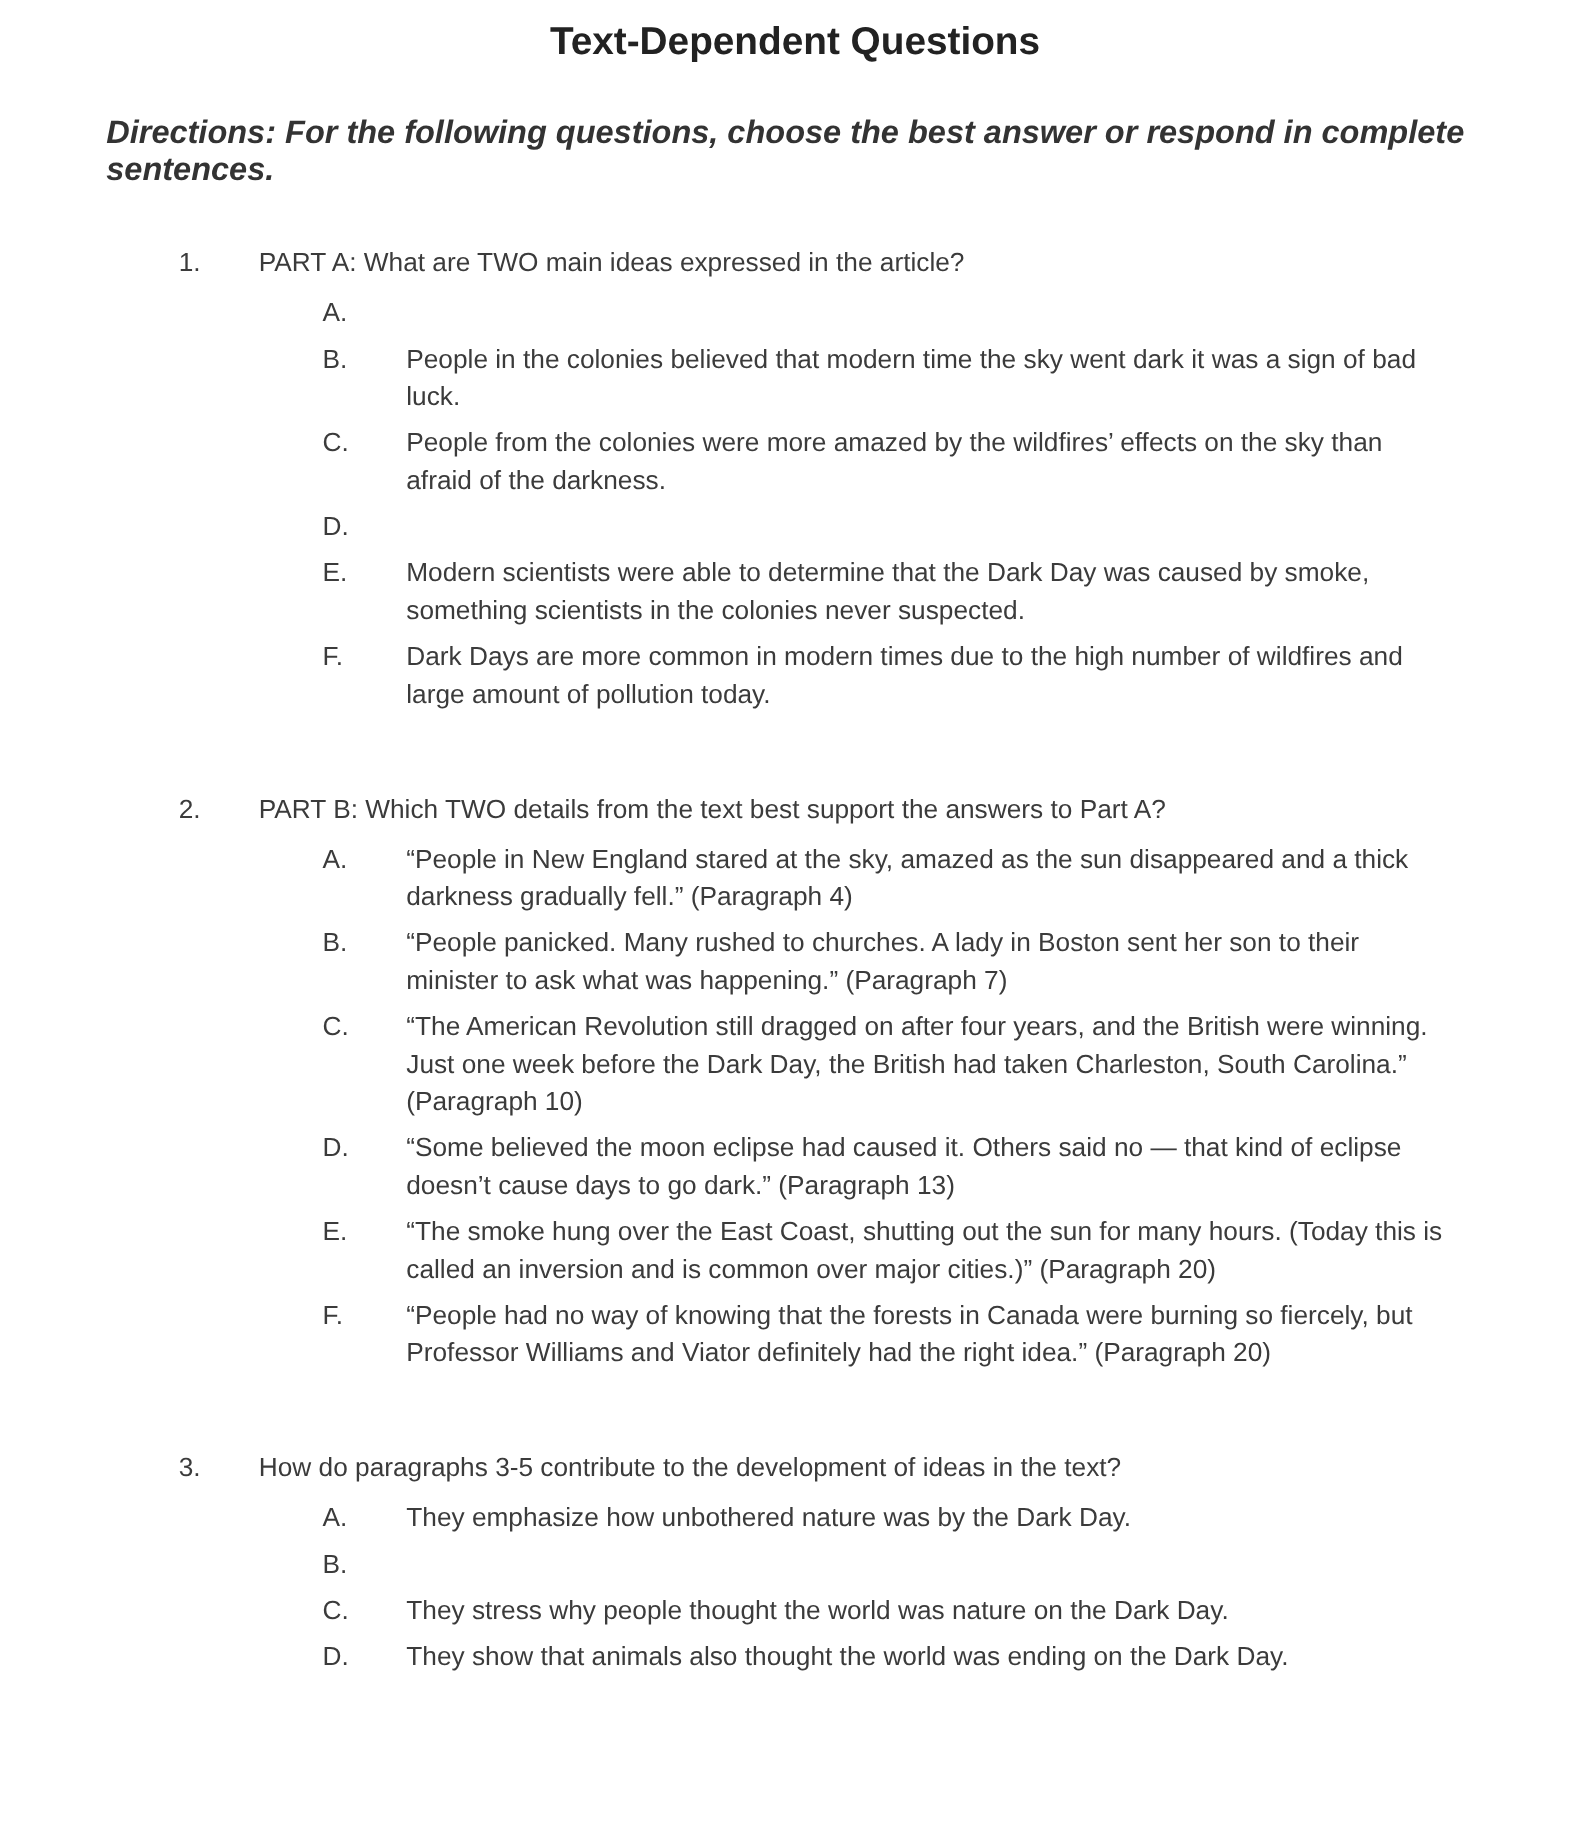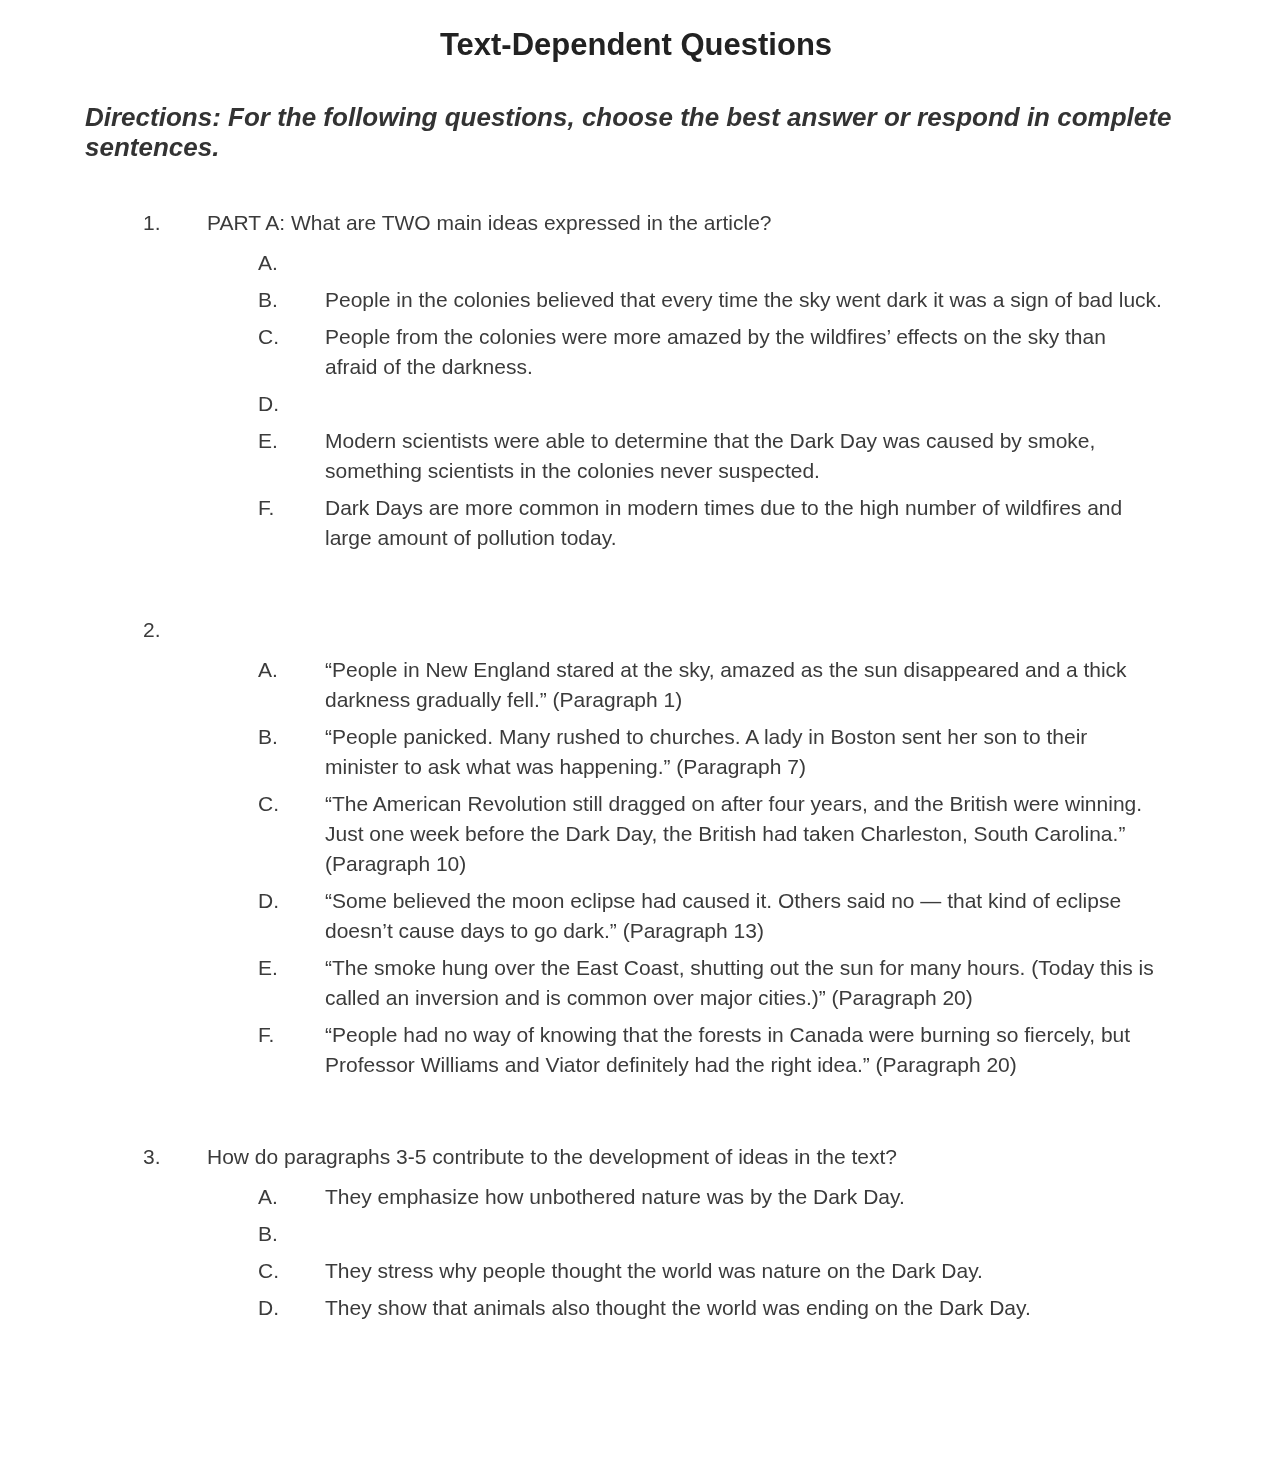--- a/index.html
+++ b/index.html
@@ -10,21 +10,21 @@
   .page {
     position: relative;
     width: 1272px;
     min-height: 1476px;
     background: #ffffff;
     font-family: "Liberation Sans", "DejaVu Sans", sans-serif;
     color: #3b3b3b;
     font-size: 21px;
     line-height: 30px;
     box-sizing: border-box;
-    padding-top: 26px;
+    padding-top: 14px;
     padding-bottom: 40px;
   }
   .doc-title {
     text-align: center;
     font-weight: bold;
     font-size: 31px;
     line-height: 38px;
     color: #222222;
     margin: 0 0 38px 0;
   }
@@ -83,21 +83,21 @@
     <div class="question">
       <div class="q-row">
         <span class="q-num">1.</span>
         <span class="q-prompt">PART A: What are TWO main ideas expressed in the article?</span>
       </div>
       <div class="option">
         <span class="opt-letter">A.</span>
       </div>
       <div class="option">
         <span class="opt-letter">B.</span>
-        <span class="opt-text">People in the colonies believed that every time the sky went dark it was a sign of bad luck.</span>
+        <span class="opt-text">People in the colonies believed that modern time the sky went dark it was a sign of bad luck.</span>
       </div>
       <div class="option">
         <span class="opt-letter">C.</span>
         <span class="opt-text">People from the colonies were more amazed by the wildfires’ effects on the sky than afraid of the darkness.</span>
       </div>
       <div class="option">
         <span class="opt-letter">D.</span>
       </div>
       <div class="option">
         <span class="opt-letter">E.</span>
@@ -105,24 +105,25 @@
       </div>
       <div class="option">
         <span class="opt-letter">F.</span>
         <span class="opt-text">Dark Days are more common in modern times due to the high number of wildfires and large amount of pollution today.</span>
       </div>
     </div>
 
     <div class="question">
       <div class="q-row">
         <span class="q-num">2.</span>
+        <span class="q-prompt">PART B: Which TWO details from the text best support the answers to Part A?</span>
       </div>
       <div class="option">
         <span class="opt-letter">A.</span>
-        <span class="opt-text">“People in New England stared at the sky, amazed as the sun disappeared and a thick darkness gradually fell.” (Paragraph 1)</span>
+        <span class="opt-text">“People in New England stared at the sky, amazed as the sun disappeared and a thick darkness gradually fell.” (Paragraph 4)</span>
       </div>
       <div class="option">
         <span class="opt-letter">B.</span>
         <span class="opt-text">“People panicked. Many rushed to churches. A lady in Boston sent her son to their minister to ask what was happening.” (Paragraph 7)</span>
       </div>
       <div class="option">
         <span class="opt-letter">C.</span>
         <span class="opt-text">“The American Revolution still dragged on after four years, and the British were winning. Just one week before the Dark Day, the British had taken Charleston, South Carolina.” (Paragraph 10)</span>
       </div>
       <div class="option">

